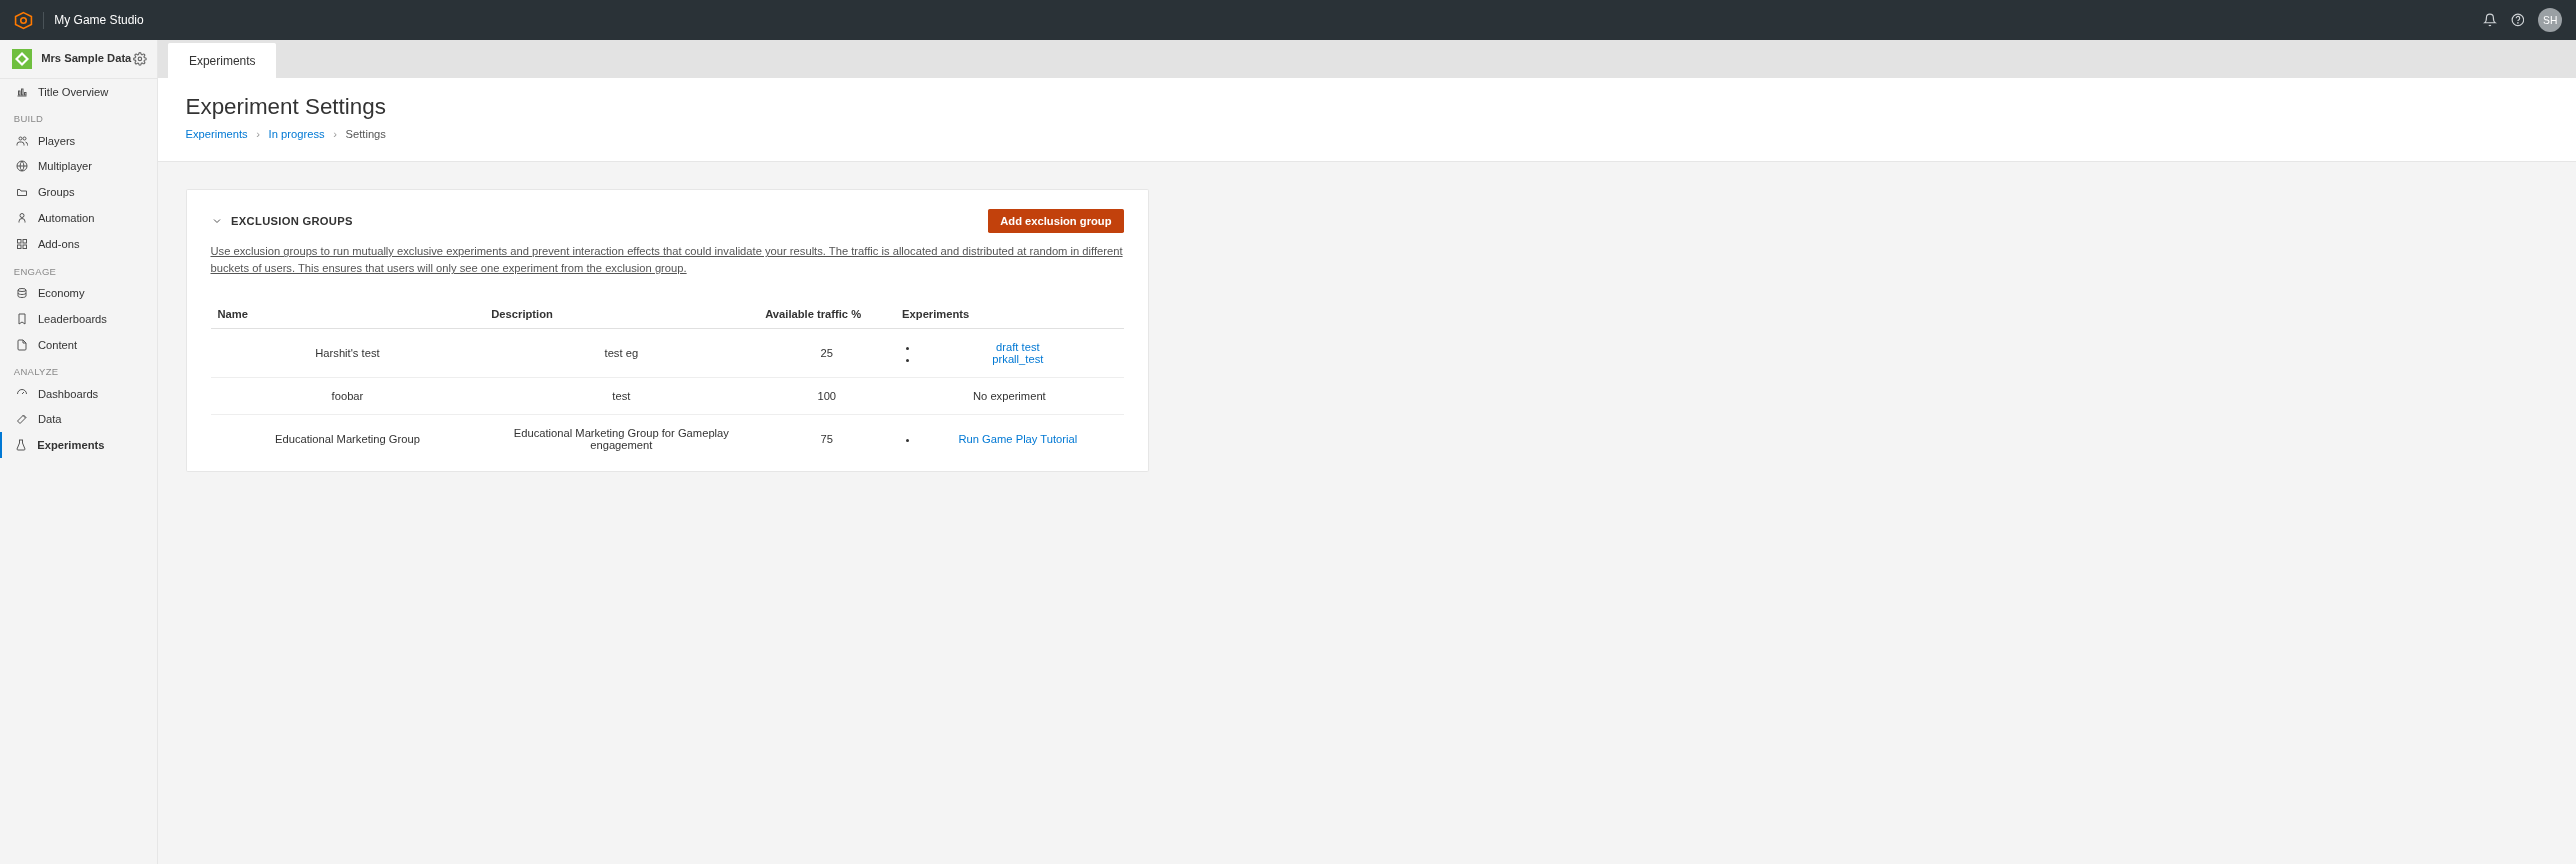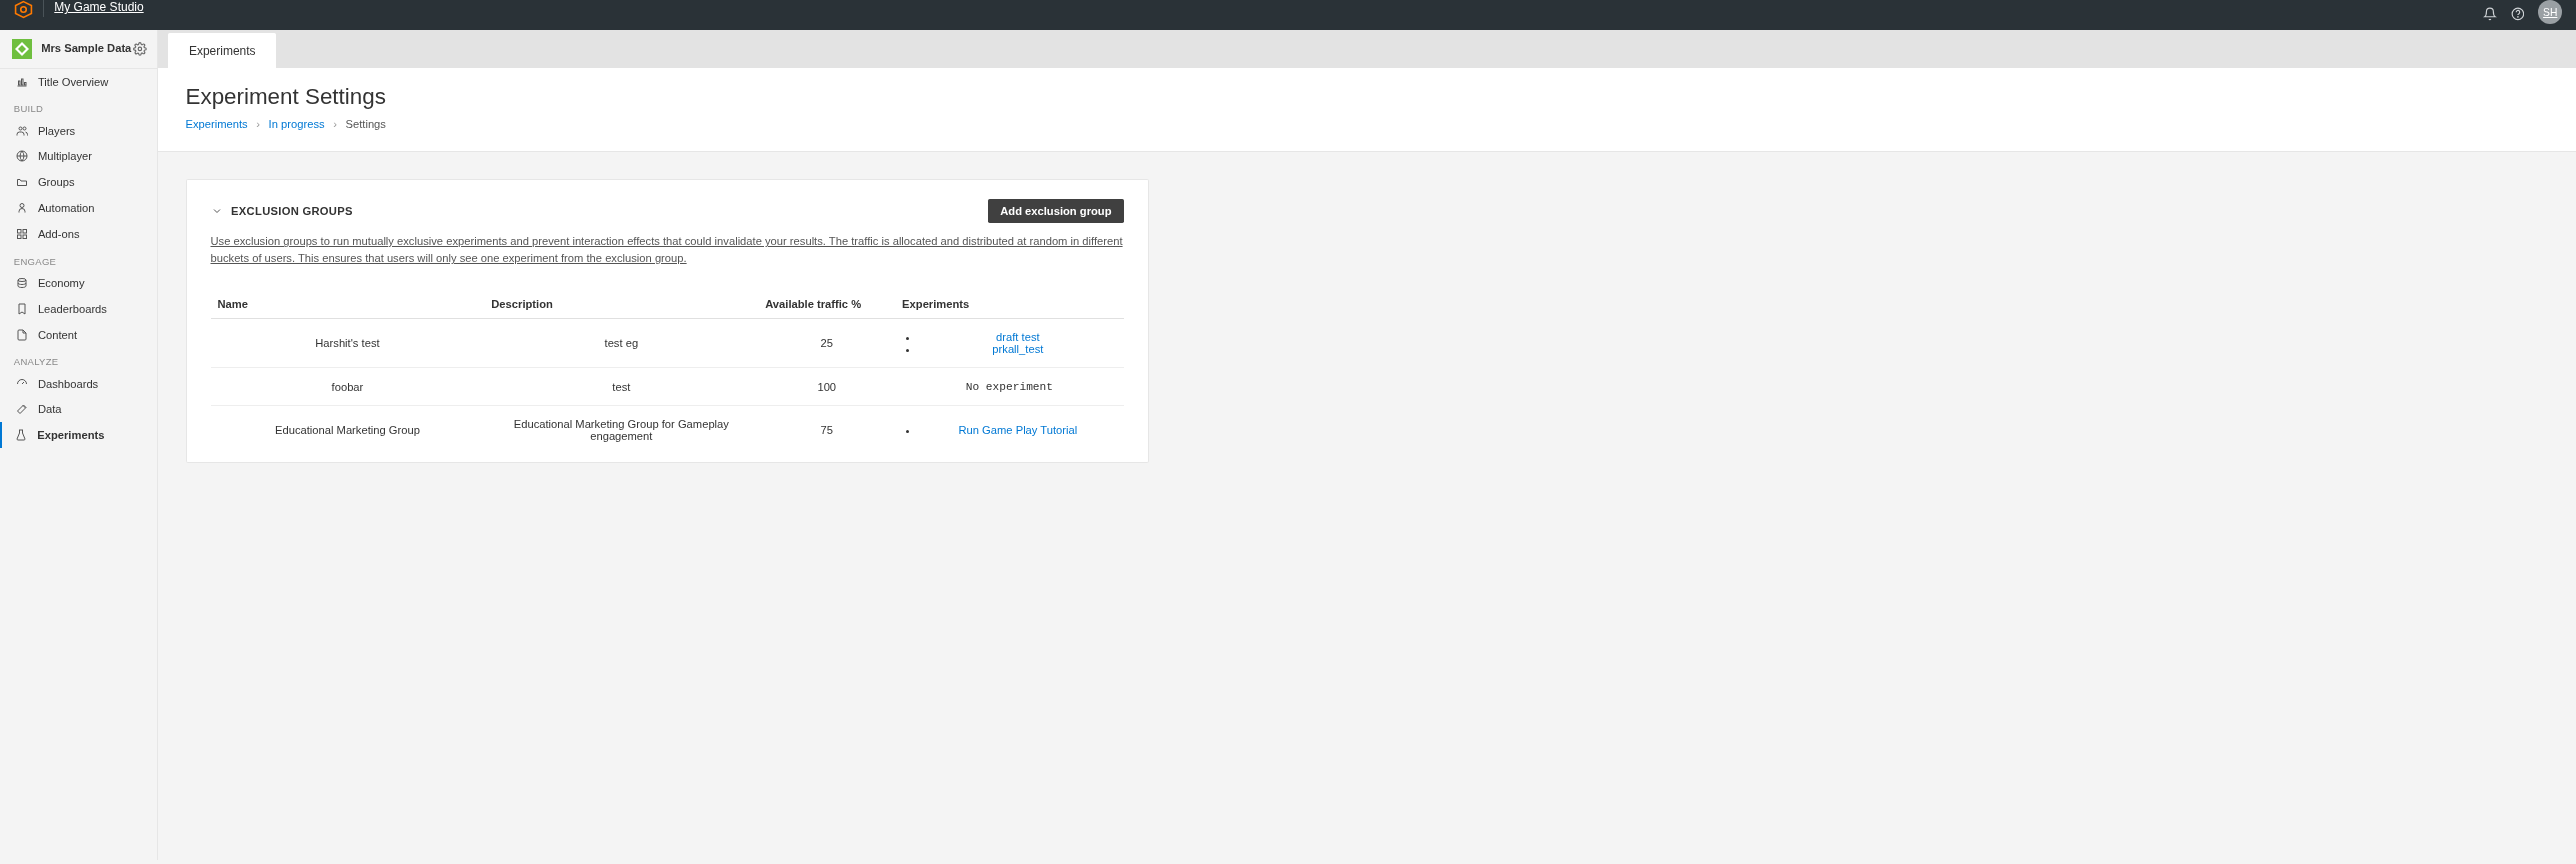--- a/index.html
+++ b/index.html
@@ -1,20 +1,20 @@
 <!DOCTYPE html>
 <html style="font-size:13.8px"><head>
 <meta charset="utf-8">
 <style>
 * { box-sizing: border-box; margin: 0; padding: 0; }
 body { font-family: "Segoe UI", -apple-system, BlinkMacSystemFont, sans-serif; font-size: 12px; color: #333; background: #f4f4f4; }
 a { text-decoration: none; }
 
 
-.topbar { height: 30px; background: #2a3237; display: flex; padding: 0 13.8px; color: #fff; text-decoration: underline; }
+.topbar { height: 40px; background: #2a3237; display: flex; align-items: center; padding: 0 13.8px; color: #fff; }
 .topbar .logo { width: 19px; height: 19px; display: flex; align-items: center; justify-content: center; }
 .topbar .logo svg { width: 19px; height: 19px; }
 .topbar .divider { width: 0.9px; height: 17px; background: #4a5358; margin: 0 10.3px; }
 .topbar .studio-name { font-size: 12px; color: #fff; }
 .topbar .spacer { flex: 1; }
 .topbar .top-icon { width: 27.5px; height: 27.5px; display: flex; align-items: center; justify-content: center; color: #cfd3d6; cursor: pointer; }
 .topbar .avatar { width: 24px; height: 24px; border-radius: 50%; background: #9aa0a4; color: #fff; display: flex; align-items: center; justify-content: center; font-size: 10.3px; margin-left: 6.9px; cursor: pointer; }
 
 
 .layout { display: flex; min-height: calc(100vh - 34px); }
@@ -40,34 +40,34 @@
 .breadcrumb a { color: #0078d4; cursor: pointer; }
 .breadcrumb .sep { color: #999; }
 .breadcrumb .current { color: #555; }
 
 .content-body { padding: 27.5px; }
 .card { background: #fff; border: 0.9px solid #e6e6e6; border-radius: 1.7px; padding: 19px 24px 8px; max-width: 963px; }
 .card-head { display: flex; align-items: center; margin-bottom: 10.3px; }
 .card-head .chev { margin-right: 8.6px; color: #555; cursor: pointer; }
 .card-head .card-title { font-size: 11.2px; font-weight: 700; letter-spacing: 0.3px; color: #333; }
 .card-head .spacer { flex: 1; }
-.btn-primary { background: #404040; color: #fff; border: none; padding: 6px 12px; font-size: 11.2px; border-radius: 1.7px; cursor: pointer; font-weight: 600; }
+.btn-primary { background: #c2410c; color: #fff; border: none; padding: 6px 12px; font-size: 11.2px; border-radius: 1.7px; cursor: pointer; font-weight: 600; }
 .card-desc { font-size: 11.2px; color: #555; line-height: 1.5; margin-bottom: 22px; text-decoration: underline; }
 
 table.eg-table { width: 100%; border-collapse: collapse; }
 table.eg-table th { text-align: left; font-weight: 600; font-size: 11.2px; color: #333; padding: 8.6px 6.9px; border-bottom: 0.9px solid #e0e0e0; }
 table.eg-table td { text-align: center; font-size: 11.2px; color: #333; padding: 12px 6.9px; border-bottom: 0.9px solid #eee; vertical-align: middle; }
 table.eg-table tr:last-child td { border-bottom: none; }
 .col-name { width: 30%; }
 .col-desc { width: 30%; }
 .col-traffic { width: 15%; }
 .col-exp { width: 25%; }
 .exp-list { list-style: disc; padding-left: 17px; }
 .exp-list li a { color: #0078d4; cursor: pointer; }
-.no-exp { color: #333; font-family: Liberation Mono, monospace; }
+.no-exp { color: #333; }
 
 svg { display: block; }
 </style>
 </head>
 <body>
 
 <div class="topbar">
   <div class="logo">
     <svg viewBox="0 0 24 24">
         <polygon points="12,2 22,7 22,17 12,22 2,17 2,7" fill="none" stroke="#ff7a00" stroke-width="2"></polygon>

